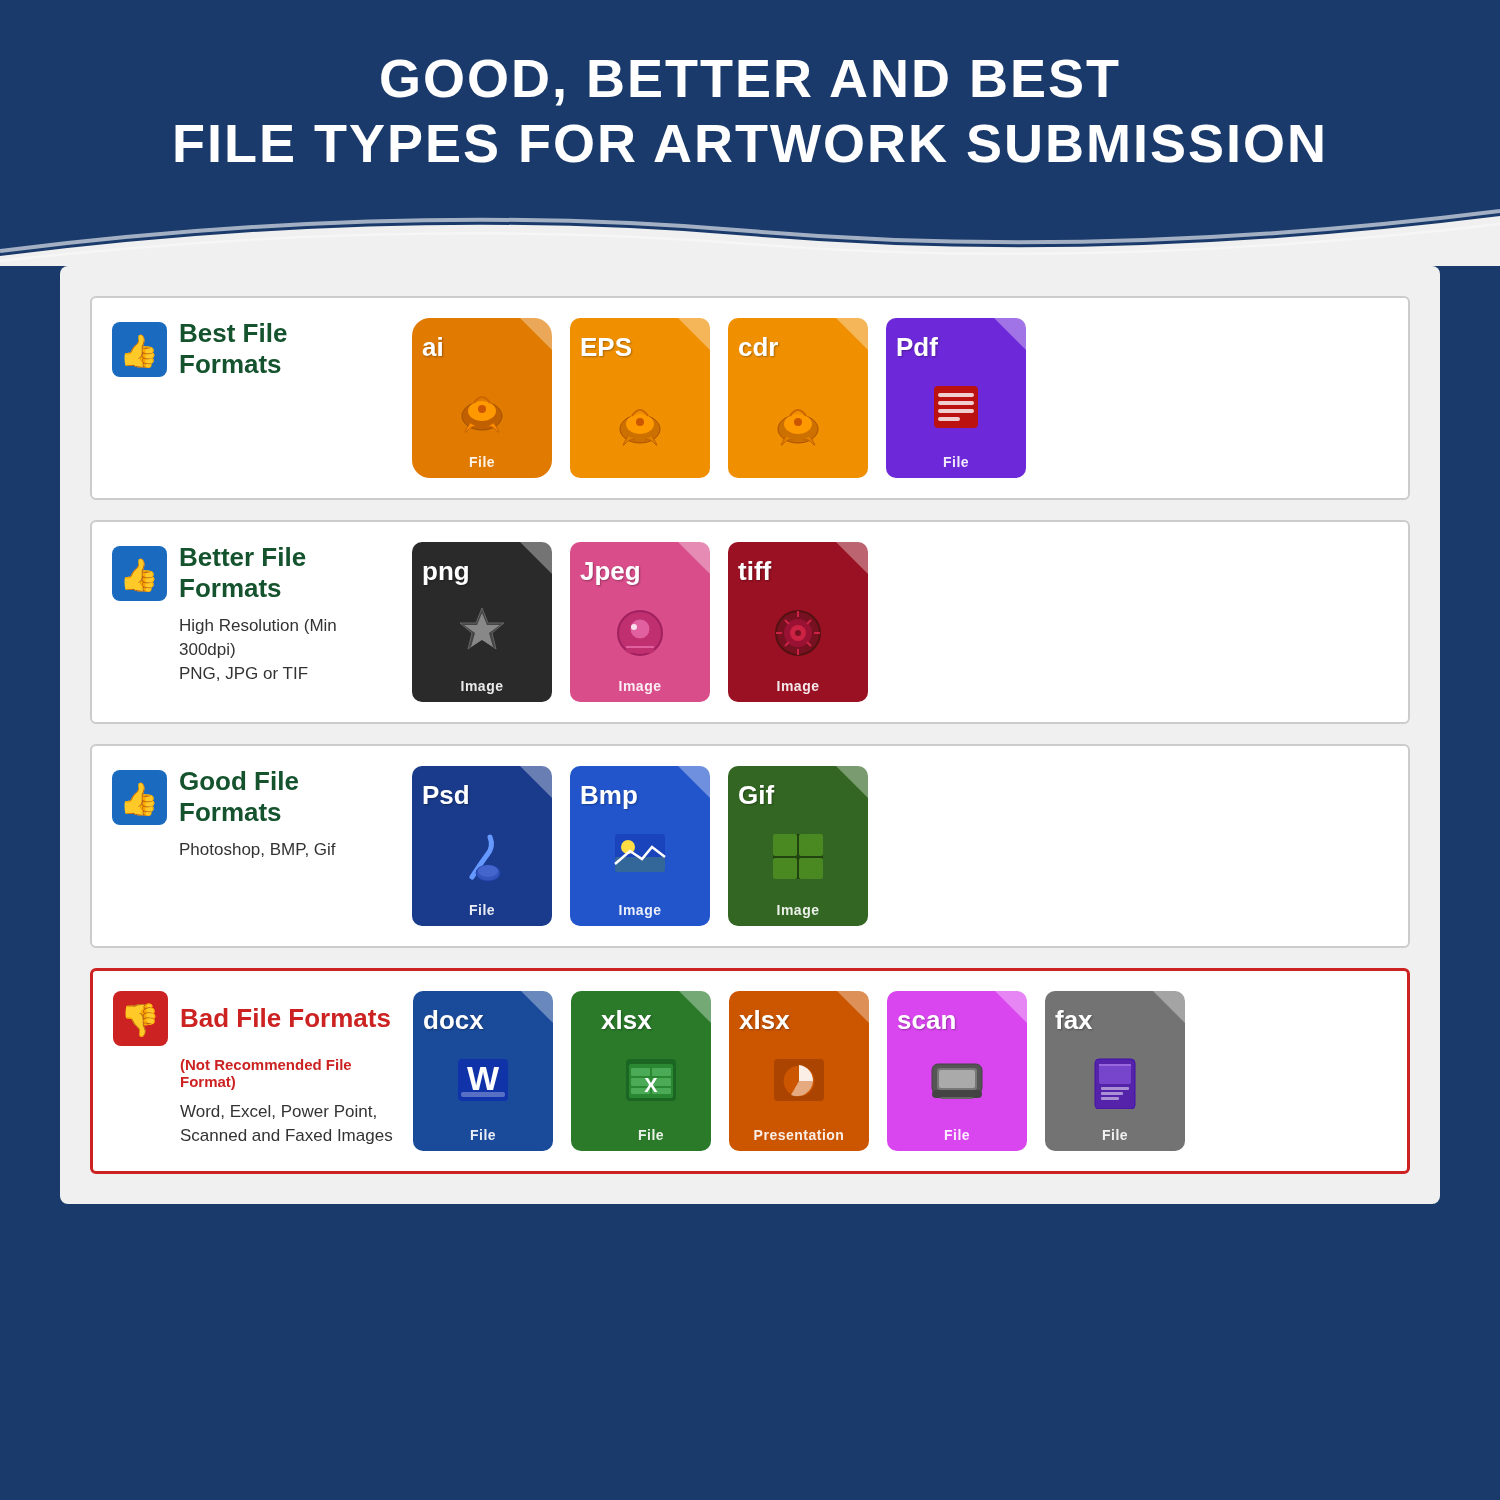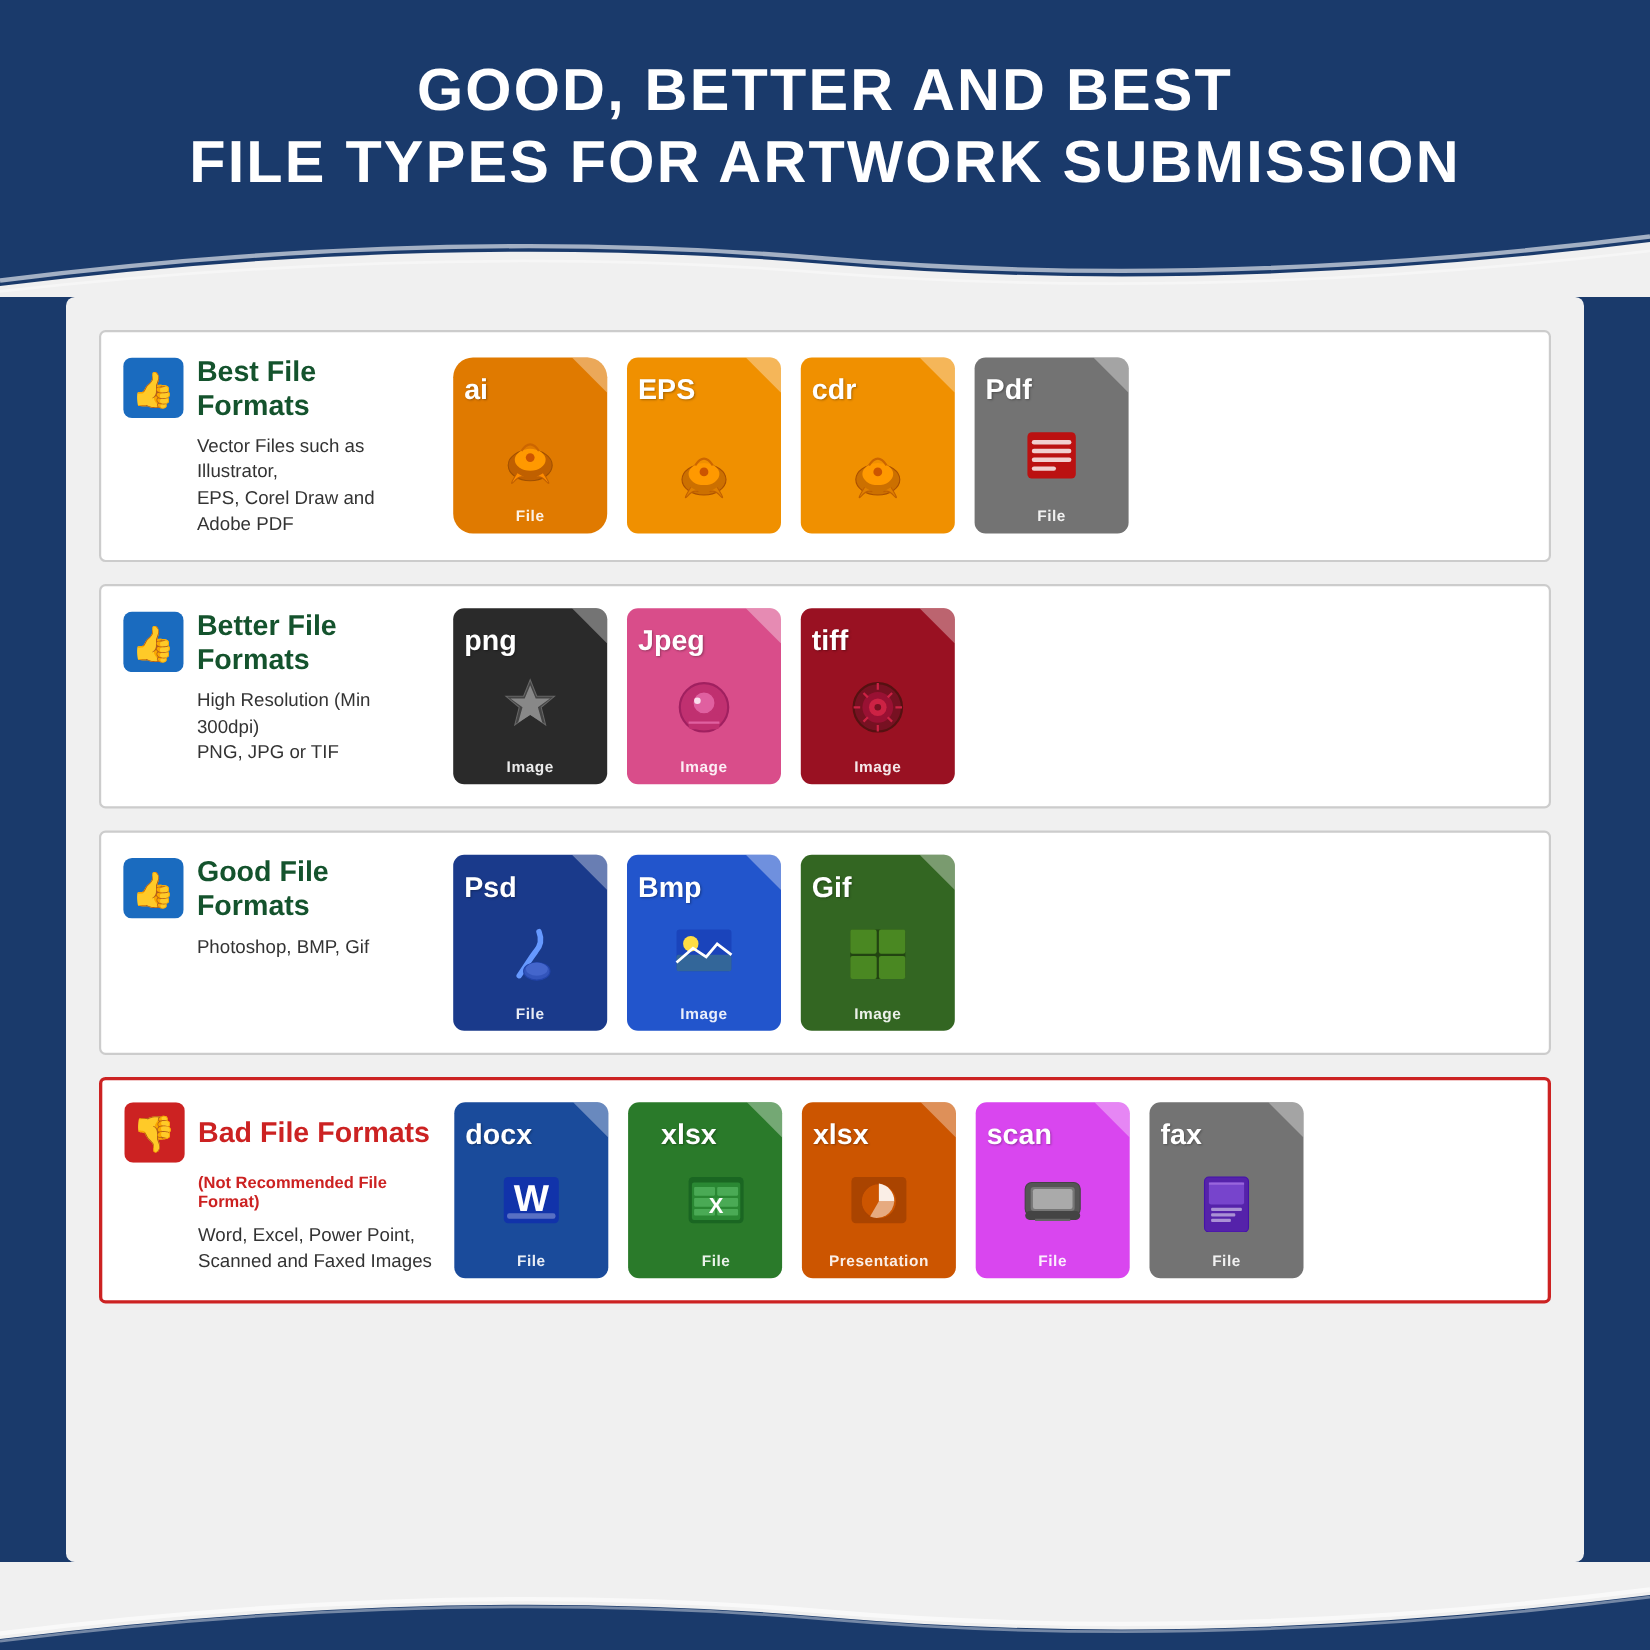--- a/index.html
+++ b/index.html
@@ -8,21 +8,21 @@
       width: 1500px;
       height: 1500px;
       background: #1a3a6b;
       font-family: Arial, sans-serif;
       overflow: hidden;
       position: relative;
     }
 
     .main-container {
       width: 1500px;
-      height: 1500px;
+      height: 1204px;
       background: #1a3a6b;
       display: flex;
       flex-direction: column;
       align-items: center;
       justify-content: flex-end;
     }
 
     
     .header {
       width: 100%;
@@ -169,21 +169,21 @@
     .file-icon .sub-label {
       font-size: 14px;
       color: rgba(255,255,255,0.9);
       font-weight: 600;
       letter-spacing: 0.5px;
     }
 
     
     .orange-dark { background: #e07a00; border-radius: 18px; }
     .orange-mid { background: #f09000; gap: 31px; }
-    .red-file { background: #737373; }
+    .red-file { background: #6d28d9; }
     .dark-gray { background: #2a2a2a; }
     .pink { background: #d94d8a; }
     .dark-red { background: #991122; }
     .navy { background: #1a3a8b; }
     .blue-mid { background: #2255cc; }
     .green-dark { background: #336622; }
     .blue-word { background: #1a4b9b; }
     .green-excel { background: #2a7a2a; padding-left: 30px; }
     .orange-ppt { background: #cc5500; }
     .gray-scan { background: #d946ef; }
@@ -234,21 +234,20 @@
 
     <div class="section-row">
       <div class="label-area">
         <div class="label-header">
           <svg class="thumb-icon" viewBox="0 0 55 55">
             <rect width="55" height="55" rx="8" fill="#1a6bbf"></rect>
             <text x="27" y="40" text-anchor="middle" font-size="32" fill="white">👍</text>
           </svg>
           <span class="section-title">Best File Formats</span>
         </div>
-        <div class="section-desc">Vector Files such as Illustrator,<br>EPS, Corel Draw and Adobe PDF</div>
       </div>
       <div class="icons-area">
 
         <div class="file-icon orange-dark">
           <div class="fold-corner"></div>
           <span class="ext-label">ai</span>
           <div class="icon-symbol">
             <svg width="60" height="55" viewBox="0 0 60 55">
               <ellipse cx="30" cy="35" rx="20" ry="14" fill="#c06000" stroke="#a05000" stroke-width="1"></ellipse>
               <path d="M18,42 Q10,55 15,50 Q20,44 25,46" fill="#ff8c00" stroke="#c06000" stroke-width="1"></path>

